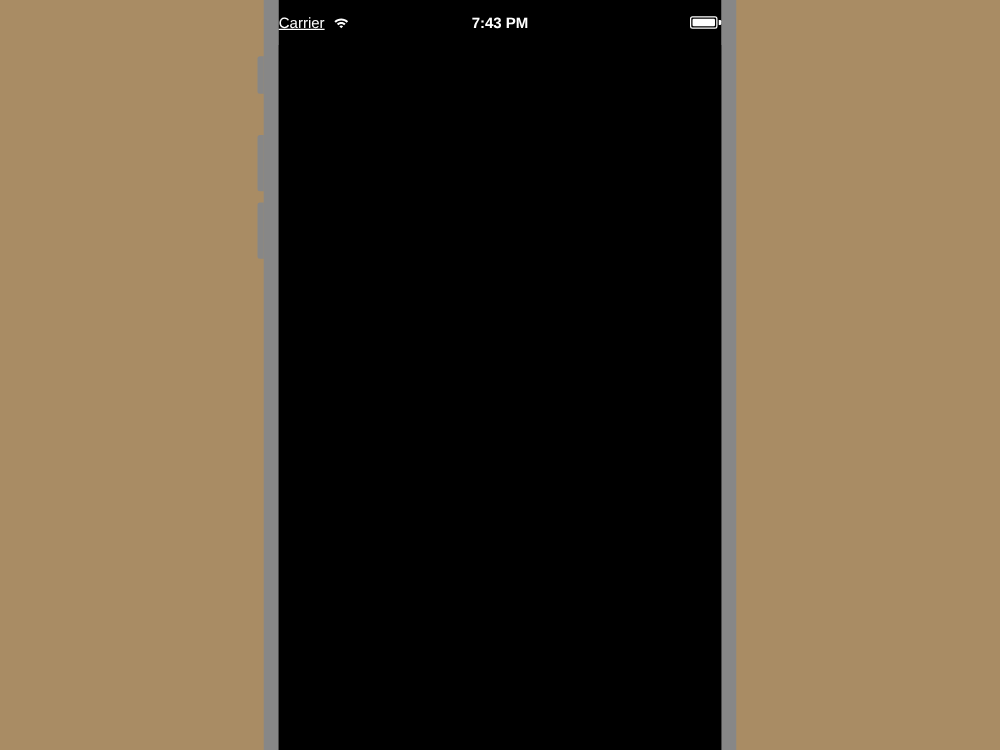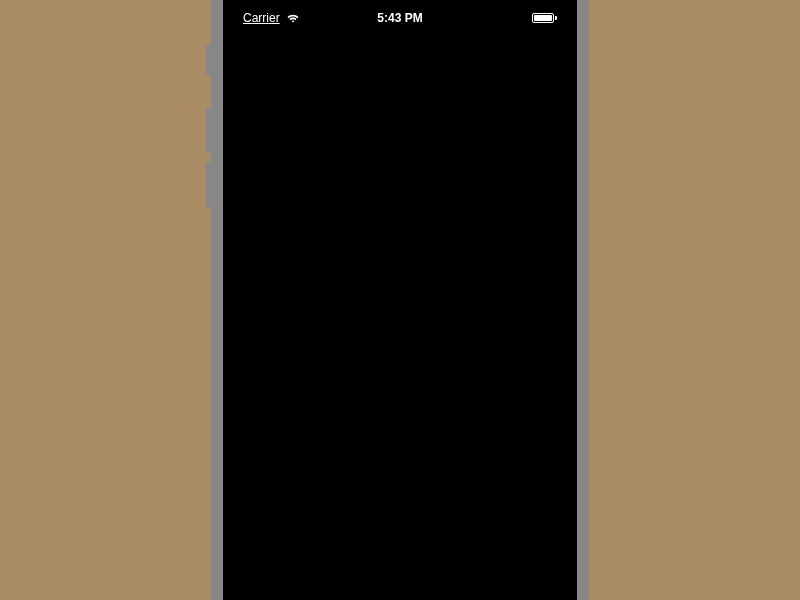--- a/index.html
+++ b/index.html
@@ -55,21 +55,21 @@
     }
     .status-bar {
       position: absolute;
       top: 0;
       left: 0;
       right: 0;
       height: 36px;
       display: flex;
       align-items: center;
       justify-content: space-between;
-      padding: 0 20px;
+      padding: 0 0;
       color: #fff;
       font-size: 12px;
       text-decoration: underline;
     }
     .status-left {
       display: flex;
       align-items: center;
       gap: 6px;
     }
     .status-center {
@@ -134,21 +134,21 @@
     <div class="status-left">
       <span>Carrier</span>
       <span class="wifi-icon">
         <svg width="14" height="10" viewBox="0 0 14 10">
           <path d="M7 9.5 L5.5 8 C6.3 7.2 7.7 7.2 8.5 8 Z" fill="#fff"></path>
           <path d="M3.5 6 C5.4 4.1 8.6 4.1 10.5 6 L9.3 7.2 C8 5.9 6 5.9 4.7 7.2 Z" fill="#fff"></path>
           <path d="M1.5 4 C4.5 1 9.5 1 12.5 4 L11.3 5.2 C9 2.9 5 2.9 2.7 5.2 Z" fill="#fff"></path>
         </svg>
       </span>
     </div>
-    <div class="status-center">5:43 PM</div>
+    <div class="status-center">7:43 PM</div>
     <div class="status-right">
       <div class="battery-icon">
         <div class="battery-body">
           <div class="battery-fill"></div>
         </div>
         <div class="battery-tip"></div>
       </div>
     </div>
   </div>
   <div class="content-area"></div>

